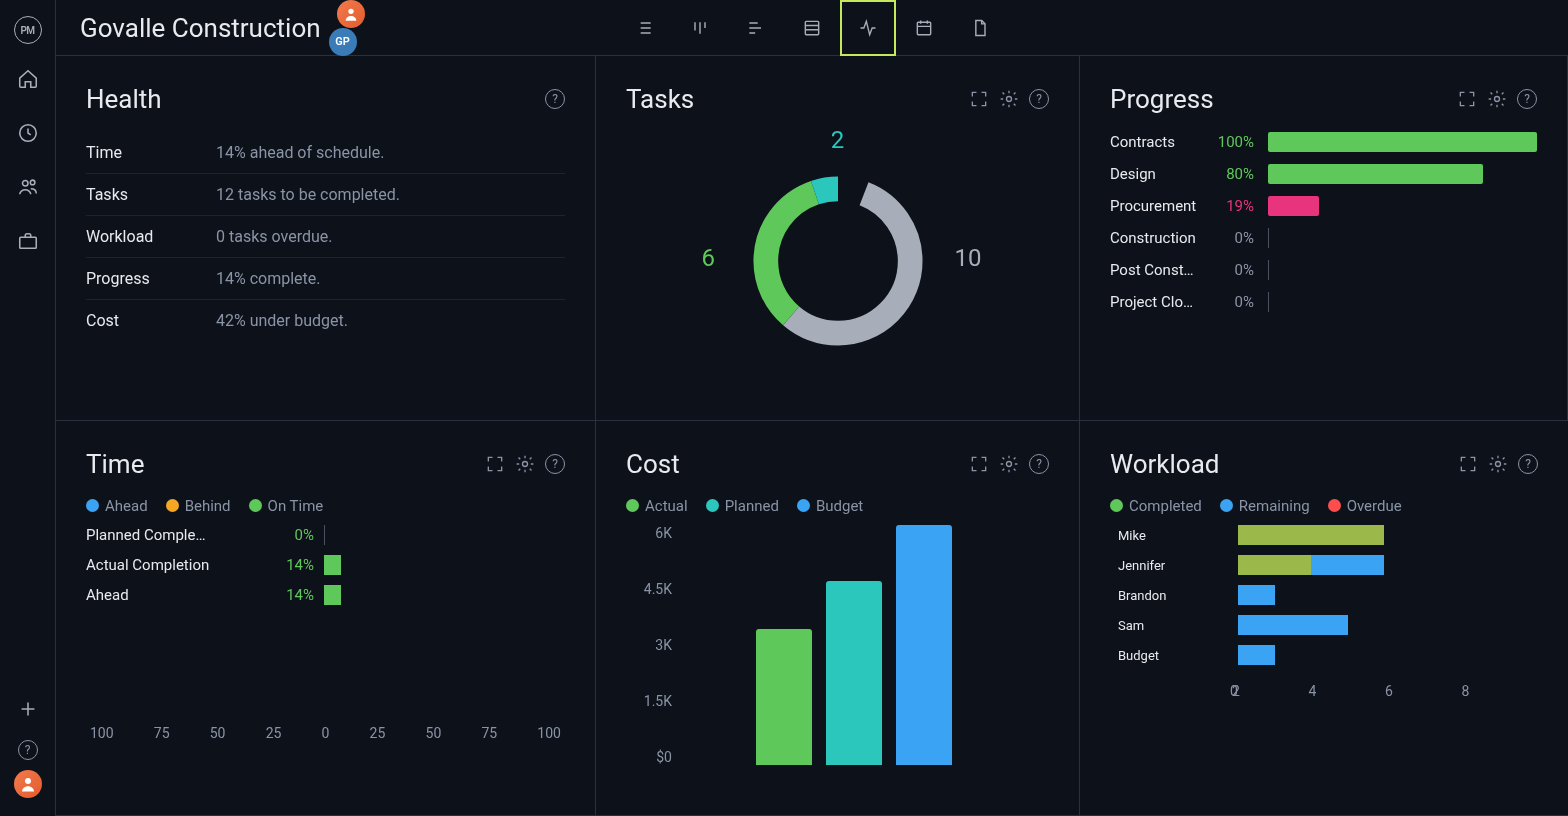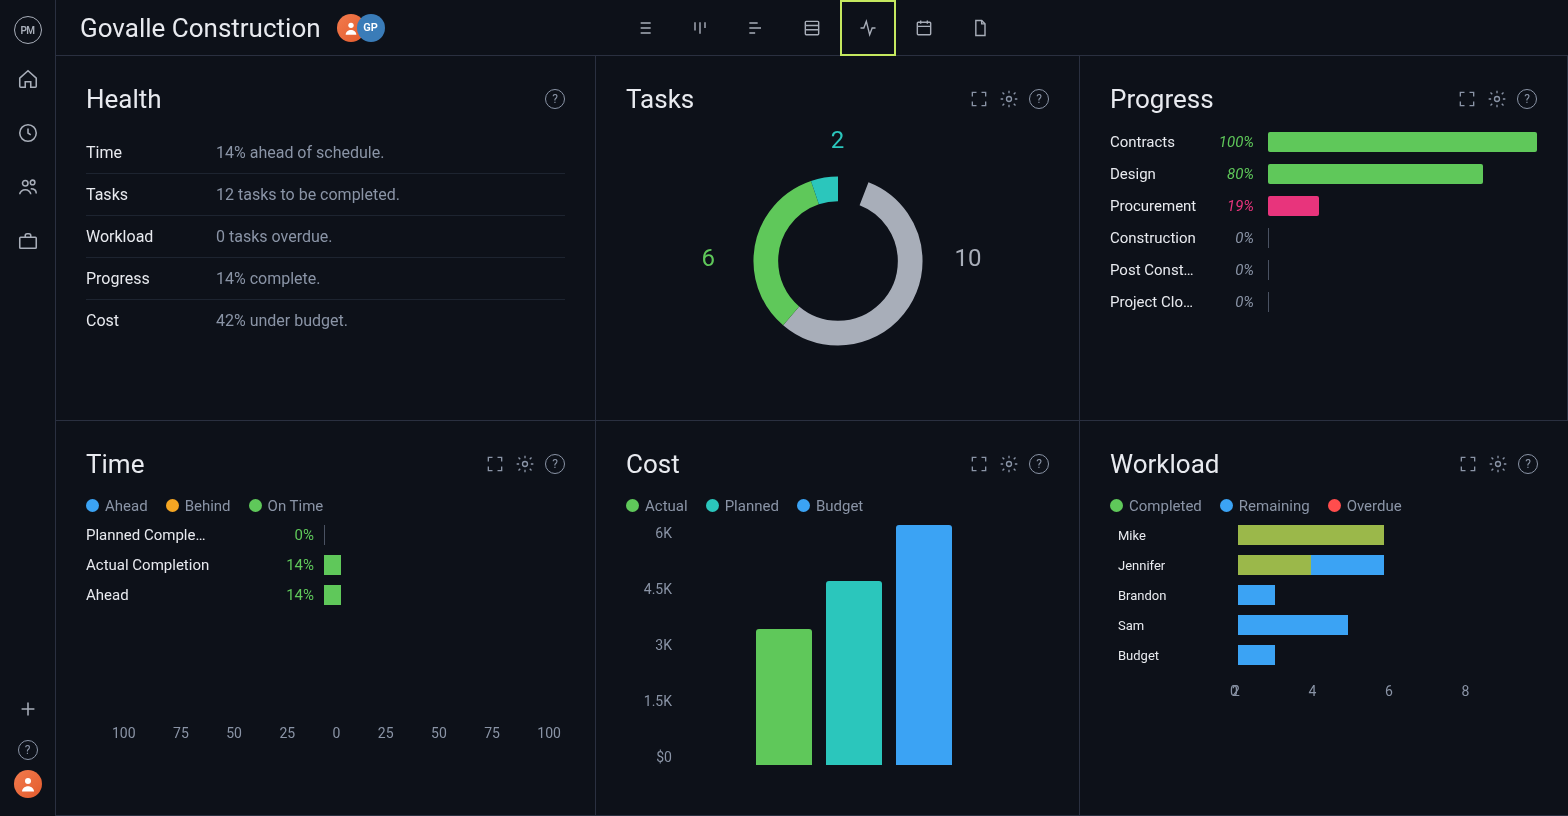--- a/index.html
+++ b/index.html
@@ -23,21 +23,21 @@
 
 .leftrail{position:absolute;left:0;top:0;width:56px;height:100%;border-right:1px solid var(--border);display:flex;flex-direction:column;align-items:center;padding-top:16px;}
 .rail-icon{width:22px;height:22px;margin:16px 0;stroke:#a8aeb9;fill:none;stroke-width:1.7;cursor:pointer;}
 .rail-spacer{flex:1;}
 .logo-circle{width:28px;height:28px;border:1.6px solid #a8aeb9;border-radius:50%;display:flex;align-items:center;justify-content:center;font-size:10px;color:#a8aeb9;font-weight:600;margin-bottom:8px;letter-spacing:-.5px;}
 .avatar-small{width:28px;height:28px;border-radius:50%;background:linear-gradient(135deg,#f27b4d,#e35b2d);display:flex;align-items:center;justify-content:center;margin-bottom:18px;}
 .avatar-small svg{width:18px;height:18px;}
 
 .topbar{position:absolute;left:56px;top:0;right:0;height:56px;border-bottom:1px solid var(--border);display:flex;align-items:center;padding:0 24px;}
 .project-title{font-size:26px;font-weight:400;color:var(--text);}
-.toppair{display:flex;margin-left:16px;}
+.toppair{display:flex;margin-left:16px;flex-direction:column;}
 .pair-av{width:28px;height:28px;border-radius:50%;display:flex;align-items:center;justify-content:center;font-size:11px;font-weight:600;color:#fff;}
 .pair-av.a{background:linear-gradient(135deg,#f27b4d,#e35b2d);}
 .pair-av.b{background:#3a7cb8;margin-left:-8px;}
 .viewtabs{position:absolute;left:50%;transform:translateX(-50%);display:flex;gap:0;}
 .vtab{width:56px;height:56px;display:flex;align-items:center;justify-content:center;cursor:pointer;}
 .vtab.active{border:2px solid var(--lime);}
 .vtab svg{width:20px;height:20px;stroke:#a8aeb9;fill:none;stroke-width:1.7;}
 
 
 .grid{position:absolute;left:56px;top:56px;right:0;bottom:0;display:grid;grid-template-columns:540px 484px 1fr;grid-template-rows:365px 1fr;}
@@ -63,34 +63,34 @@
 .donut-wrap{position:relative;width:260px;height:230px;margin:6px auto 0;}
 .donut-wrap svg{position:absolute;left:50%;top:56%;transform:translate(-50%,-50%);}
 .dnum{position:absolute;font-size:24px;}
 .dnum.top{color:var(--teal);left:50%;top:-6px;transform:translateX(-50%);}
 .dnum.right{color:var(--grey);right:-14px;top:50%;transform:translateY(-10%);}
 .dnum.left{color:var(--green);left:-6px;top:50%;transform:translateY(-10%);}
 
 
 .prog-row{display:flex;align-items:center;font-size:15px;margin:12px 0;}
 .prog-label{width:98px;color:var(--text);white-space:nowrap;overflow:hidden;text-overflow:ellipsis;}
-.prog-pct{width:46px;text-align:right;margin-right:14px;font-style:italic;}
+.prog-pct{width:46px;text-align:right;margin-right:14px;}
 .prog-bar{flex:1;height:20px;position:relative;}
 .prog-fill{height:100%;border-radius:2px;}
 .prog-tick{position:absolute;left:0;top:0;width:1px;height:100%;background:#4a5262;}
 
 
 .timebars{margin-top:8px;}
 .time-row{display:flex;align-items:center;font-size:15px;margin:10px 0;}
 .time-label{width:168px;color:var(--text);white-space:nowrap;overflow:hidden;text-overflow:ellipsis;}
 .time-pct{width:60px;text-align:right;color:var(--green);margin-right:10px;}
 .time-track{flex:1;height:20px;position:relative;}
 .time-fill{position:absolute;left:0;top:0;height:100%;background:var(--green);}
 .time-tick{position:absolute;left:0;top:0;width:1px;height:100%;background:#4a5262;}
-.time-axis{display:flex;justify-content:space-between;margin-top:120px;font-size:14px;color:var(--muted);padding:0 4px;margin-left:22px;}
+.time-axis{display:flex;justify-content:space-between;margin-top:120px;font-size:14px;color:var(--muted);padding:0 4px;}
 
 
 .cost-chart{position:relative;height:240px;margin-top:8px;}
 .cost-yaxis{position:absolute;left:0;top:0;bottom:0;width:54px;display:flex;flex-direction:column;justify-content:space-between;text-align:right;font-size:14px;color:var(--muted);padding-right:8px;}
 .cost-bars{position:absolute;left:130px;right:40px;top:0;bottom:0;display:flex;gap:14px;align-items:flex-end;}
 .cbar{width:56px;border-radius:3px 3px 0 0;}
 
 
 .wl-row{display:flex;align-items:center;font-size:13px;margin:10px 8px;}
 .wl-label{width:120px;color:var(--text);}

